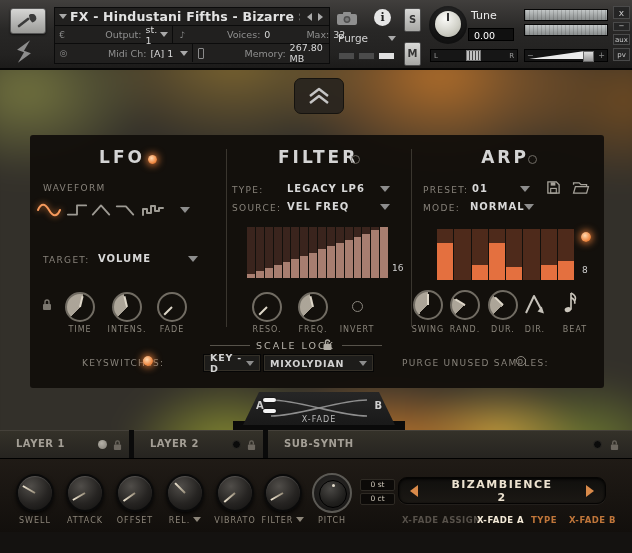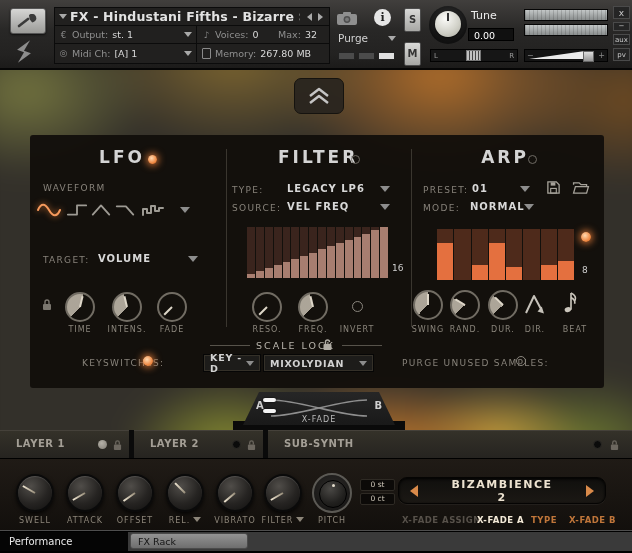--- a/index.html
+++ b/index.html
@@ -18,21 +18,21 @@
   .trow{display:flex;align-items:center;height:18px;border-bottom:1px solid #0b0b0b;padding:0 4px;box-sizing:border-box;}
   .trow:last-child{border-bottom:none;}
   .inst-title{flex:1;font-size:12.5px;font-weight:bold;color:#e2e2e2;letter-spacing:.2px;
               white-space:nowrap;overflow:hidden;margin:0 3px;}
   .tri-dn{width:0;height:0;border-left:4px solid transparent;border-right:4px solid transparent;border-top:5px solid #a9a9a9;}
   .tri-l{width:0;height:0;border-top:4px solid transparent;border-bottom:4px solid transparent;border-right:5px solid #a9a9a9;margin:0 4px;}
   .tri-r{width:0;height:0;border-top:4px solid transparent;border-bottom:4px solid transparent;border-left:5px solid #a9a9a9;margin:0 2px;}
   .cell{display:flex;align-items:center;font-size:9.5px;height:100%;box-sizing:border-box;}
   .cell.c1{width:138px;border-right:1px solid #0b0b0b;padding-right:4px;}
   .cell.c2{flex:1;padding-left:5px;}
-  .lab{color:#8f8f8f;margin-right:4px;}
+  .lab{color:#8f8f8f;margin-right:4px;margin-left:36px;}
   .val{color:#d9d9d9;}
   .hicon{color:#8a8a8a;font-size:9px;margin-right:4px;width:9px;text-align:center;}
   .mem-chip{width:7px;height:9px;border:1px solid #8a8a8a;border-radius:1px;margin-right:4px;}
   .spacer{flex:1;}
   .purge{left:338px;top:32px;width:58px;display:flex;align-items:center;color:#d2d2d2;font-size:10.5px;}
   .purge-meter{left:338px;top:52px;display:flex;gap:3px;}
   .purge-meter i{width:15px;height:6px;background:#4b4b4b;border:1px solid #222;}
   .purge-meter i.lit{background:#e0e0e0;}
   .cam{left:336px;top:11px;}
   .info-btn{left:374px;top:9px;width:17px;height:17px;border-radius:50%;background:#e6e6e6;
@@ -609,19 +609,14 @@
     <span class="sel-arrow left"></span>
     <span class="sel-name">BIZAMBIENCE 2</span>
     <span class="sel-arrow right"></span>
   </div>
 
   <div class="assign" style="left:402px;color:#57514a">X-FADE ASSIGN</div>
   <div class="assign" style="left:477px;color:#f4ead8">X-FADE A</div>
   <div class="assign" style="left:531px;color:#c0763a">TYPE</div>
   <div class="assign" style="left:569px;color:#c0763a">X-FADE B</div>
 
-  <div class="abs footer">
-    <div class="fzone"></div>
-    <div class="ftab">Performance</div>
-    <div class="fxrack">FX Rack</div>
-  </div>
 
 </div>
 
 </body></html>

